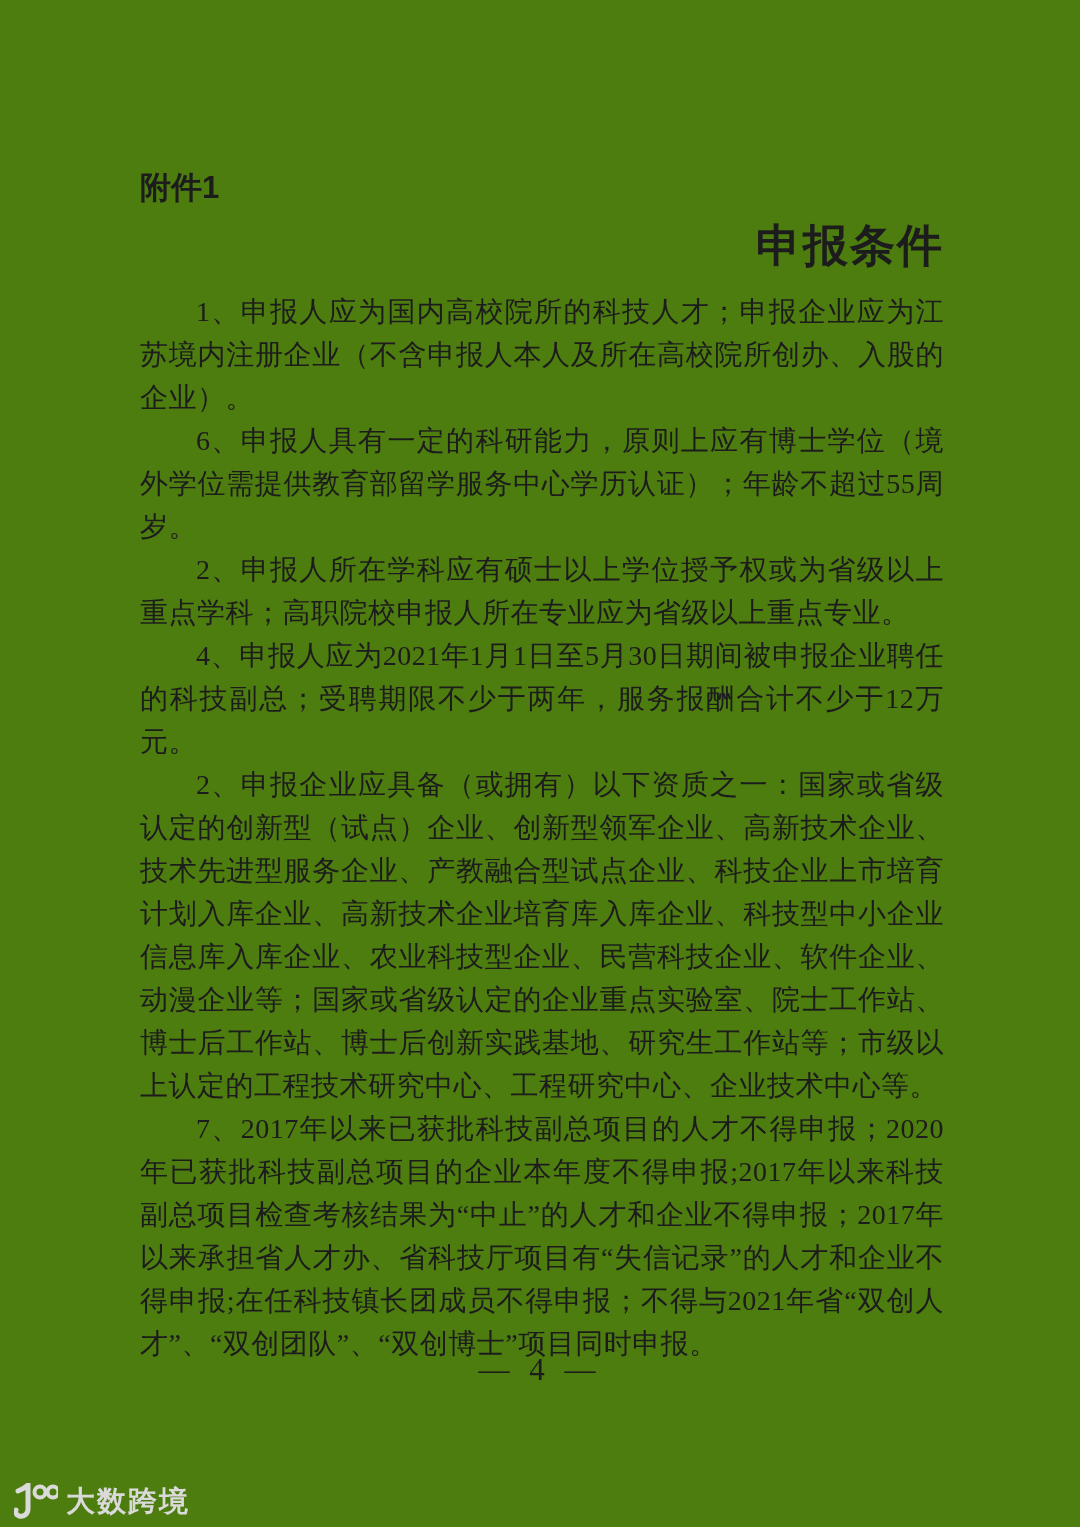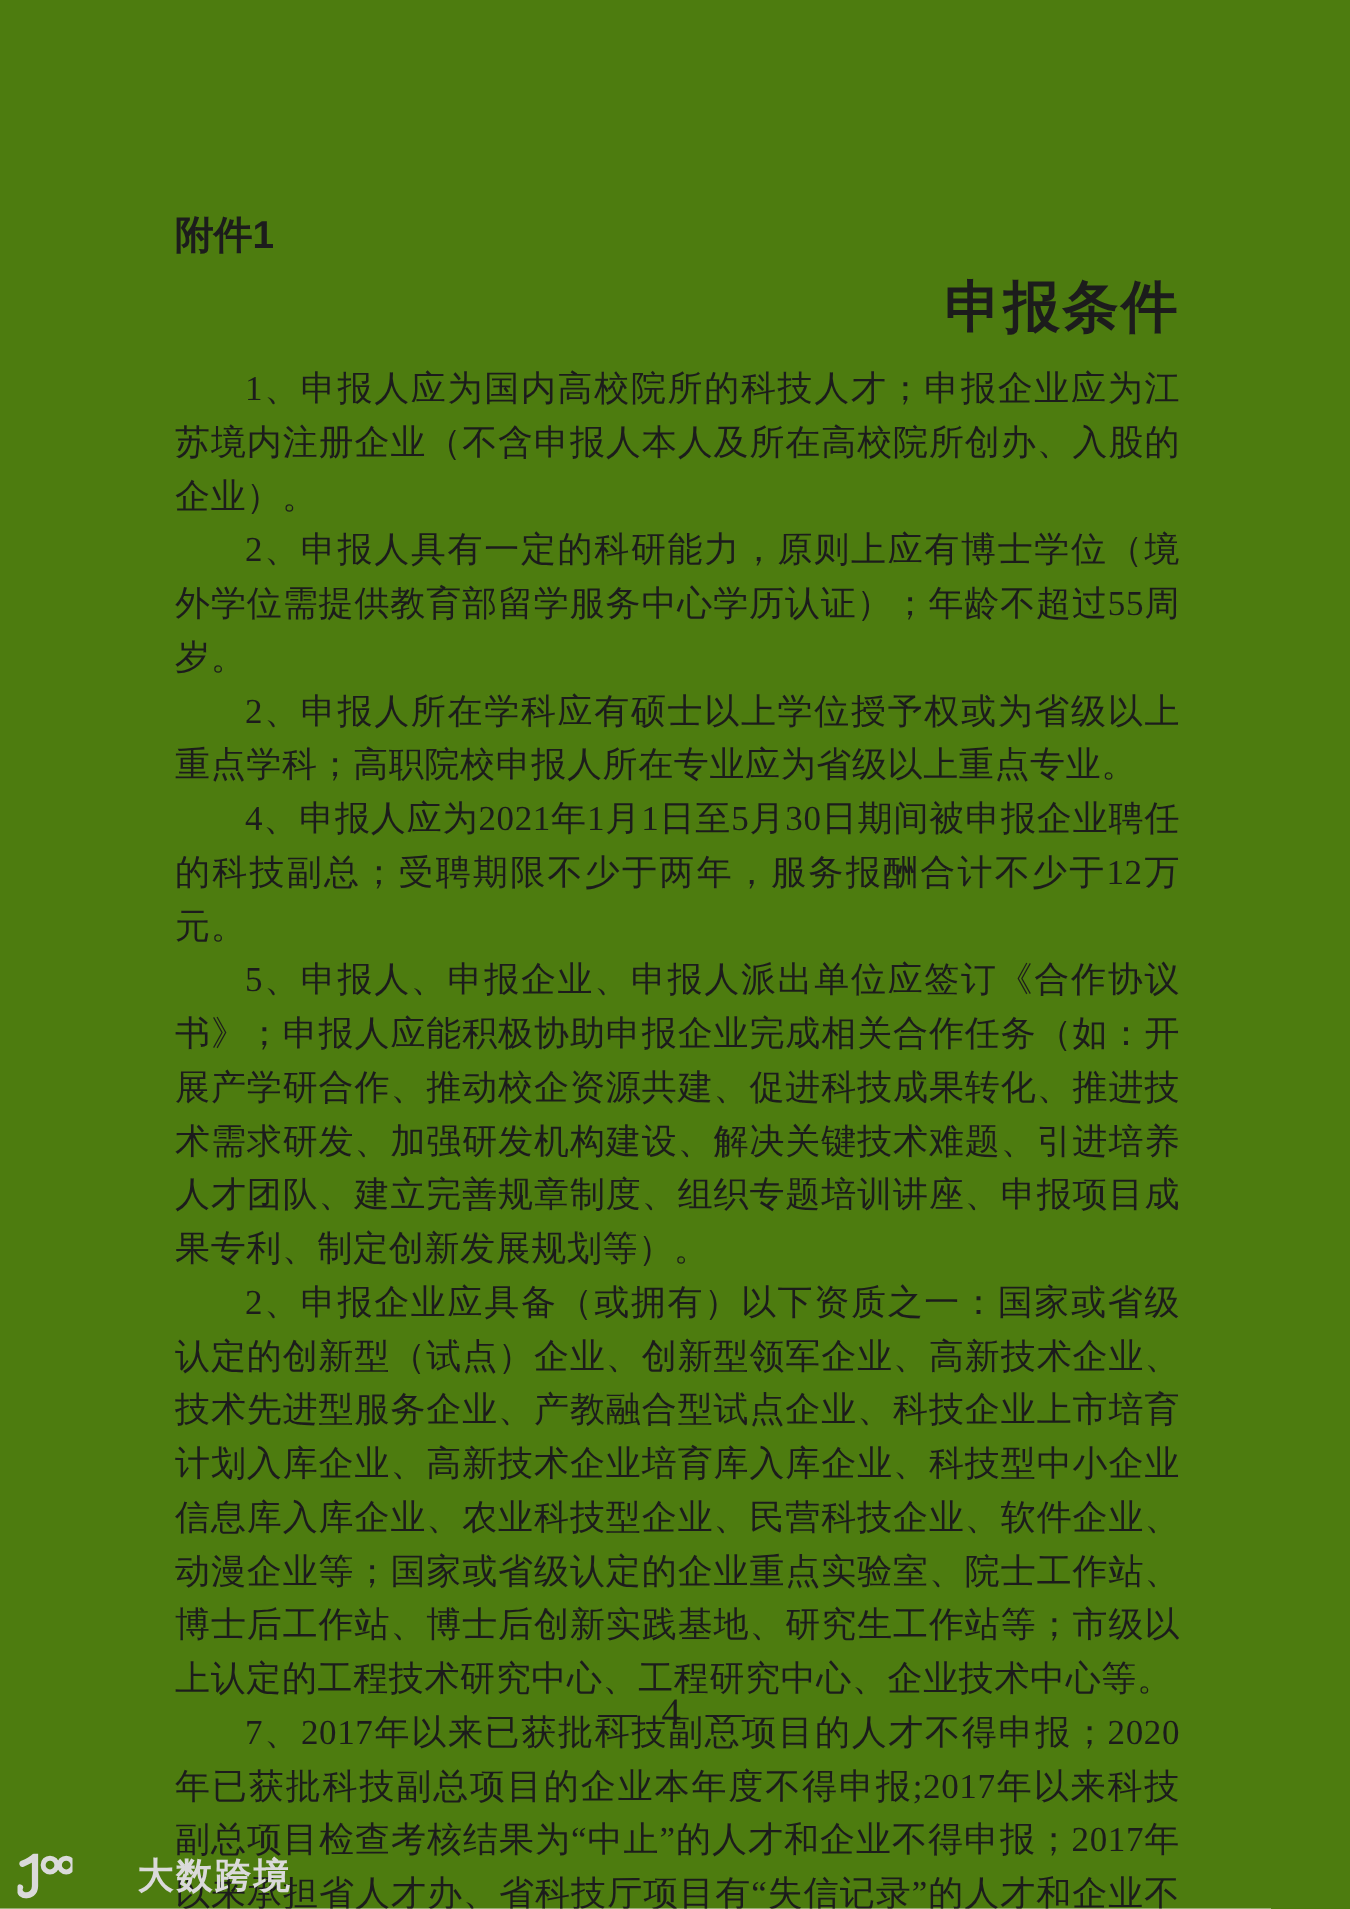--- a/index.html
+++ b/index.html
@@ -69,40 +69,38 @@
     .watermark-logo {
       display: block;
     }
     .watermark-text {
       font-family: "Liberation Sans", "DejaVu Sans", sans-serif;
       font-weight: bold;
       font-size: 29px;
       line-height: 34px;
       color: #dadada;
       letter-spacing: 2px;
-      margin-left: 44px;
     }
   </style>
 </head>
 <body>
 
 <div class="page">
 
   <div class="content">
 
     <p class="attachment-label">附件1</p>
 
     <h1 class="doc-title">申报条件</h1>
 
     <div class="body-text">
       <p>1、申报人应为国内高校院所的科技人才；申报企业应为江苏境内注册企业（不含申报人本人及所在高校院所创办、入股的企业）。</p>
-      <p>2、申报人具有一定的科研能力，原则上应有博士学位（境外学位需提供教育部留学服务中心学历认证）；年龄不超过55周岁。</p>
+      <p>6、申报人具有一定的科研能力，原则上应有博士学位（境外学位需提供教育部留学服务中心学历认证）；年龄不超过55周岁。</p>
       <p>2、申报人所在学科应有硕士以上学位授予权或为省级以上重点学科；高职院校申报人所在专业应为省级以上重点专业。</p>
       <p>4、申报人应为2021年1月1日至5月30日期间被申报企业聘任的科技副总；受聘期限不少于两年，服务报酬合计不少于12万元。</p>
-      <p>5、申报人、申报企业、申报人派出单位应签订《合作协议书》；申报人应能积极协助申报企业完成相关合作任务（如：开展产学研合作、推动校企资源共建、促进科技成果转化、推进技术需求研发、加强研发机构建设、解决关键技术难题、引进培养人才团队、建立完善规章制度、组织专题培训讲座、申报项目成果专利、制定创新发展规划等）。</p>
       <p>2、申报企业应具备（或拥有）以下资质之一：国家或省级认定的创新型（试点）企业、创新型领军企业、高新技术企业、技术先进型服务企业、产教融合型试点企业、科技企业上市培育计划入库企业、高新技术企业培育库入库企业、科技型中小企业信息库入库企业、农业科技型企业、民营科技企业、软件企业、动漫企业等；国家或省级认定的企业重点实验室、院士工作站、博士后工作站、博士后创新实践基地、研究生工作站等；市级以上认定的工程技术研究中心、工程研究中心、企业技术中心等。</p>
       <p>7、2017年以来已获批科技副总项目的人才不得申报；2020年已获批科技副总项目的企业本年度不得申报;2017年以来科技副总项目检查考核结果为“中止”的人才和企业不得申报；2017年以来承担省人才办、省科技厅项目有“失信记录”的人才和企业不得申报;在任科技镇长团成员不得申报；不得与2021年省“双创人才”、“双创团队”、“双创博士”项目同时申报。</p>
     </div>
 
   </div>
 
   <div class="page-number">— 4 —</div>
 
   <div class="watermark">
     <svg class="watermark-logo" width="44" height="36" viewBox="0 0 44 36" aria-hidden="true">

